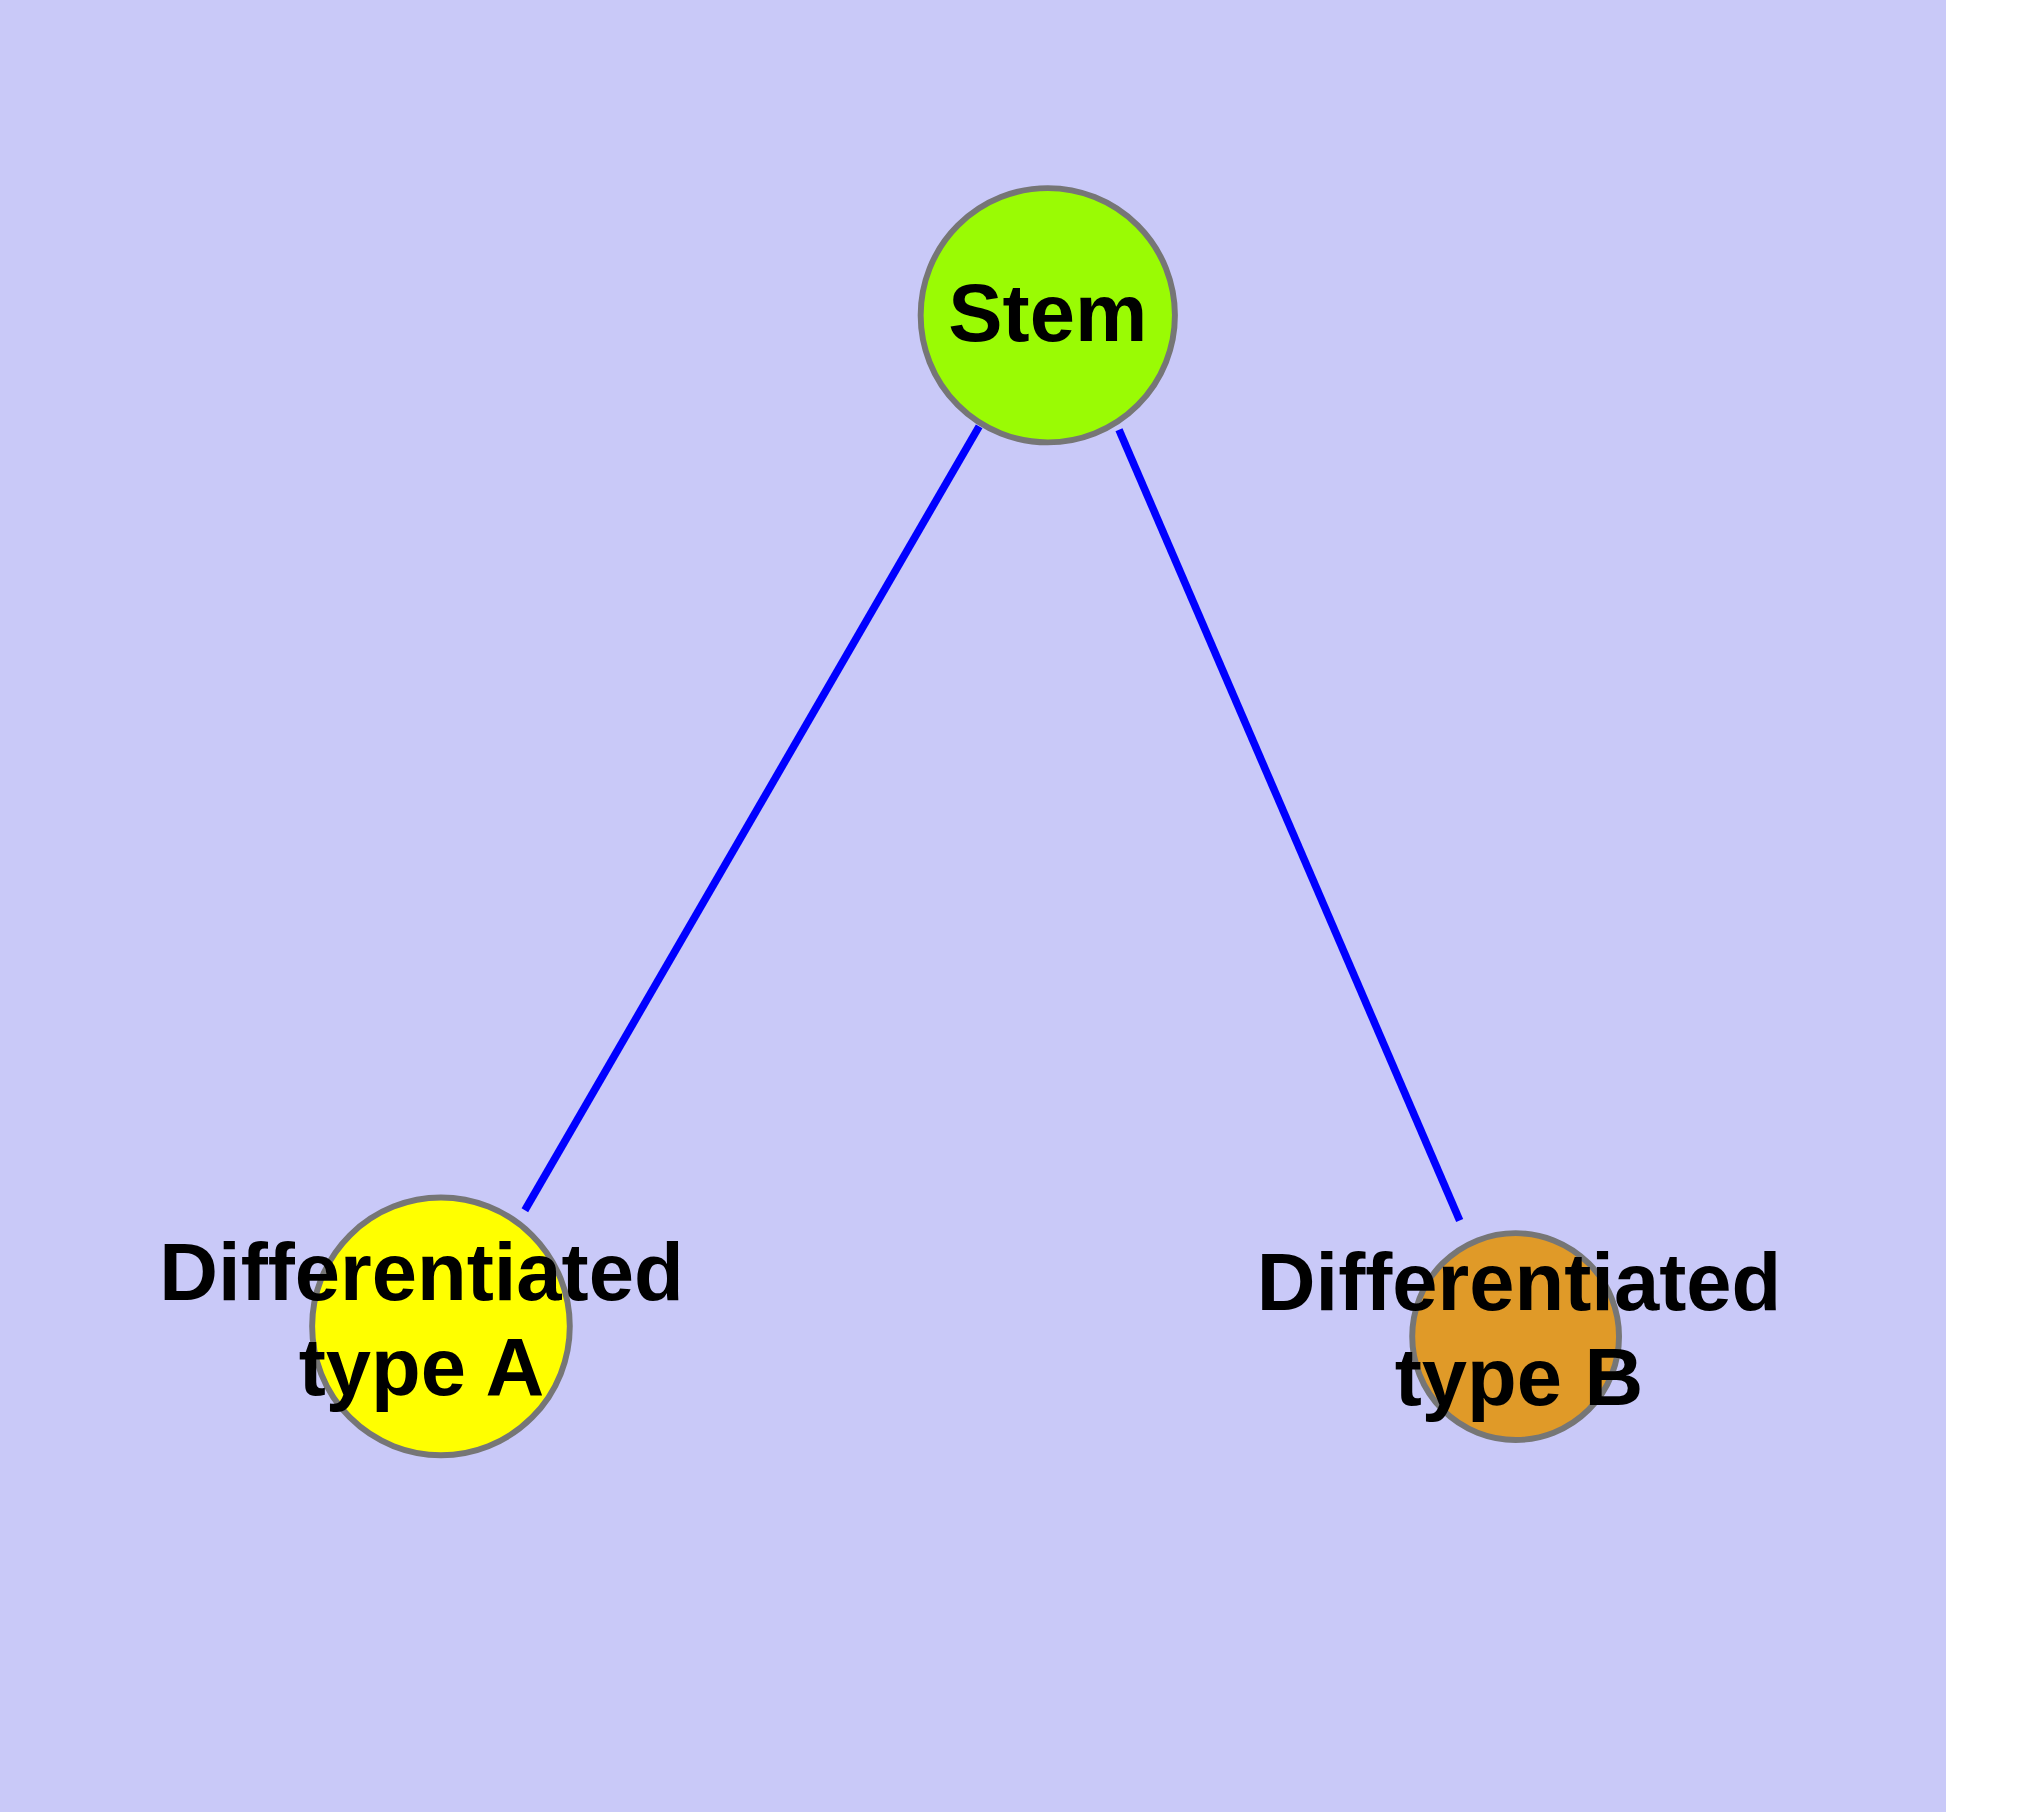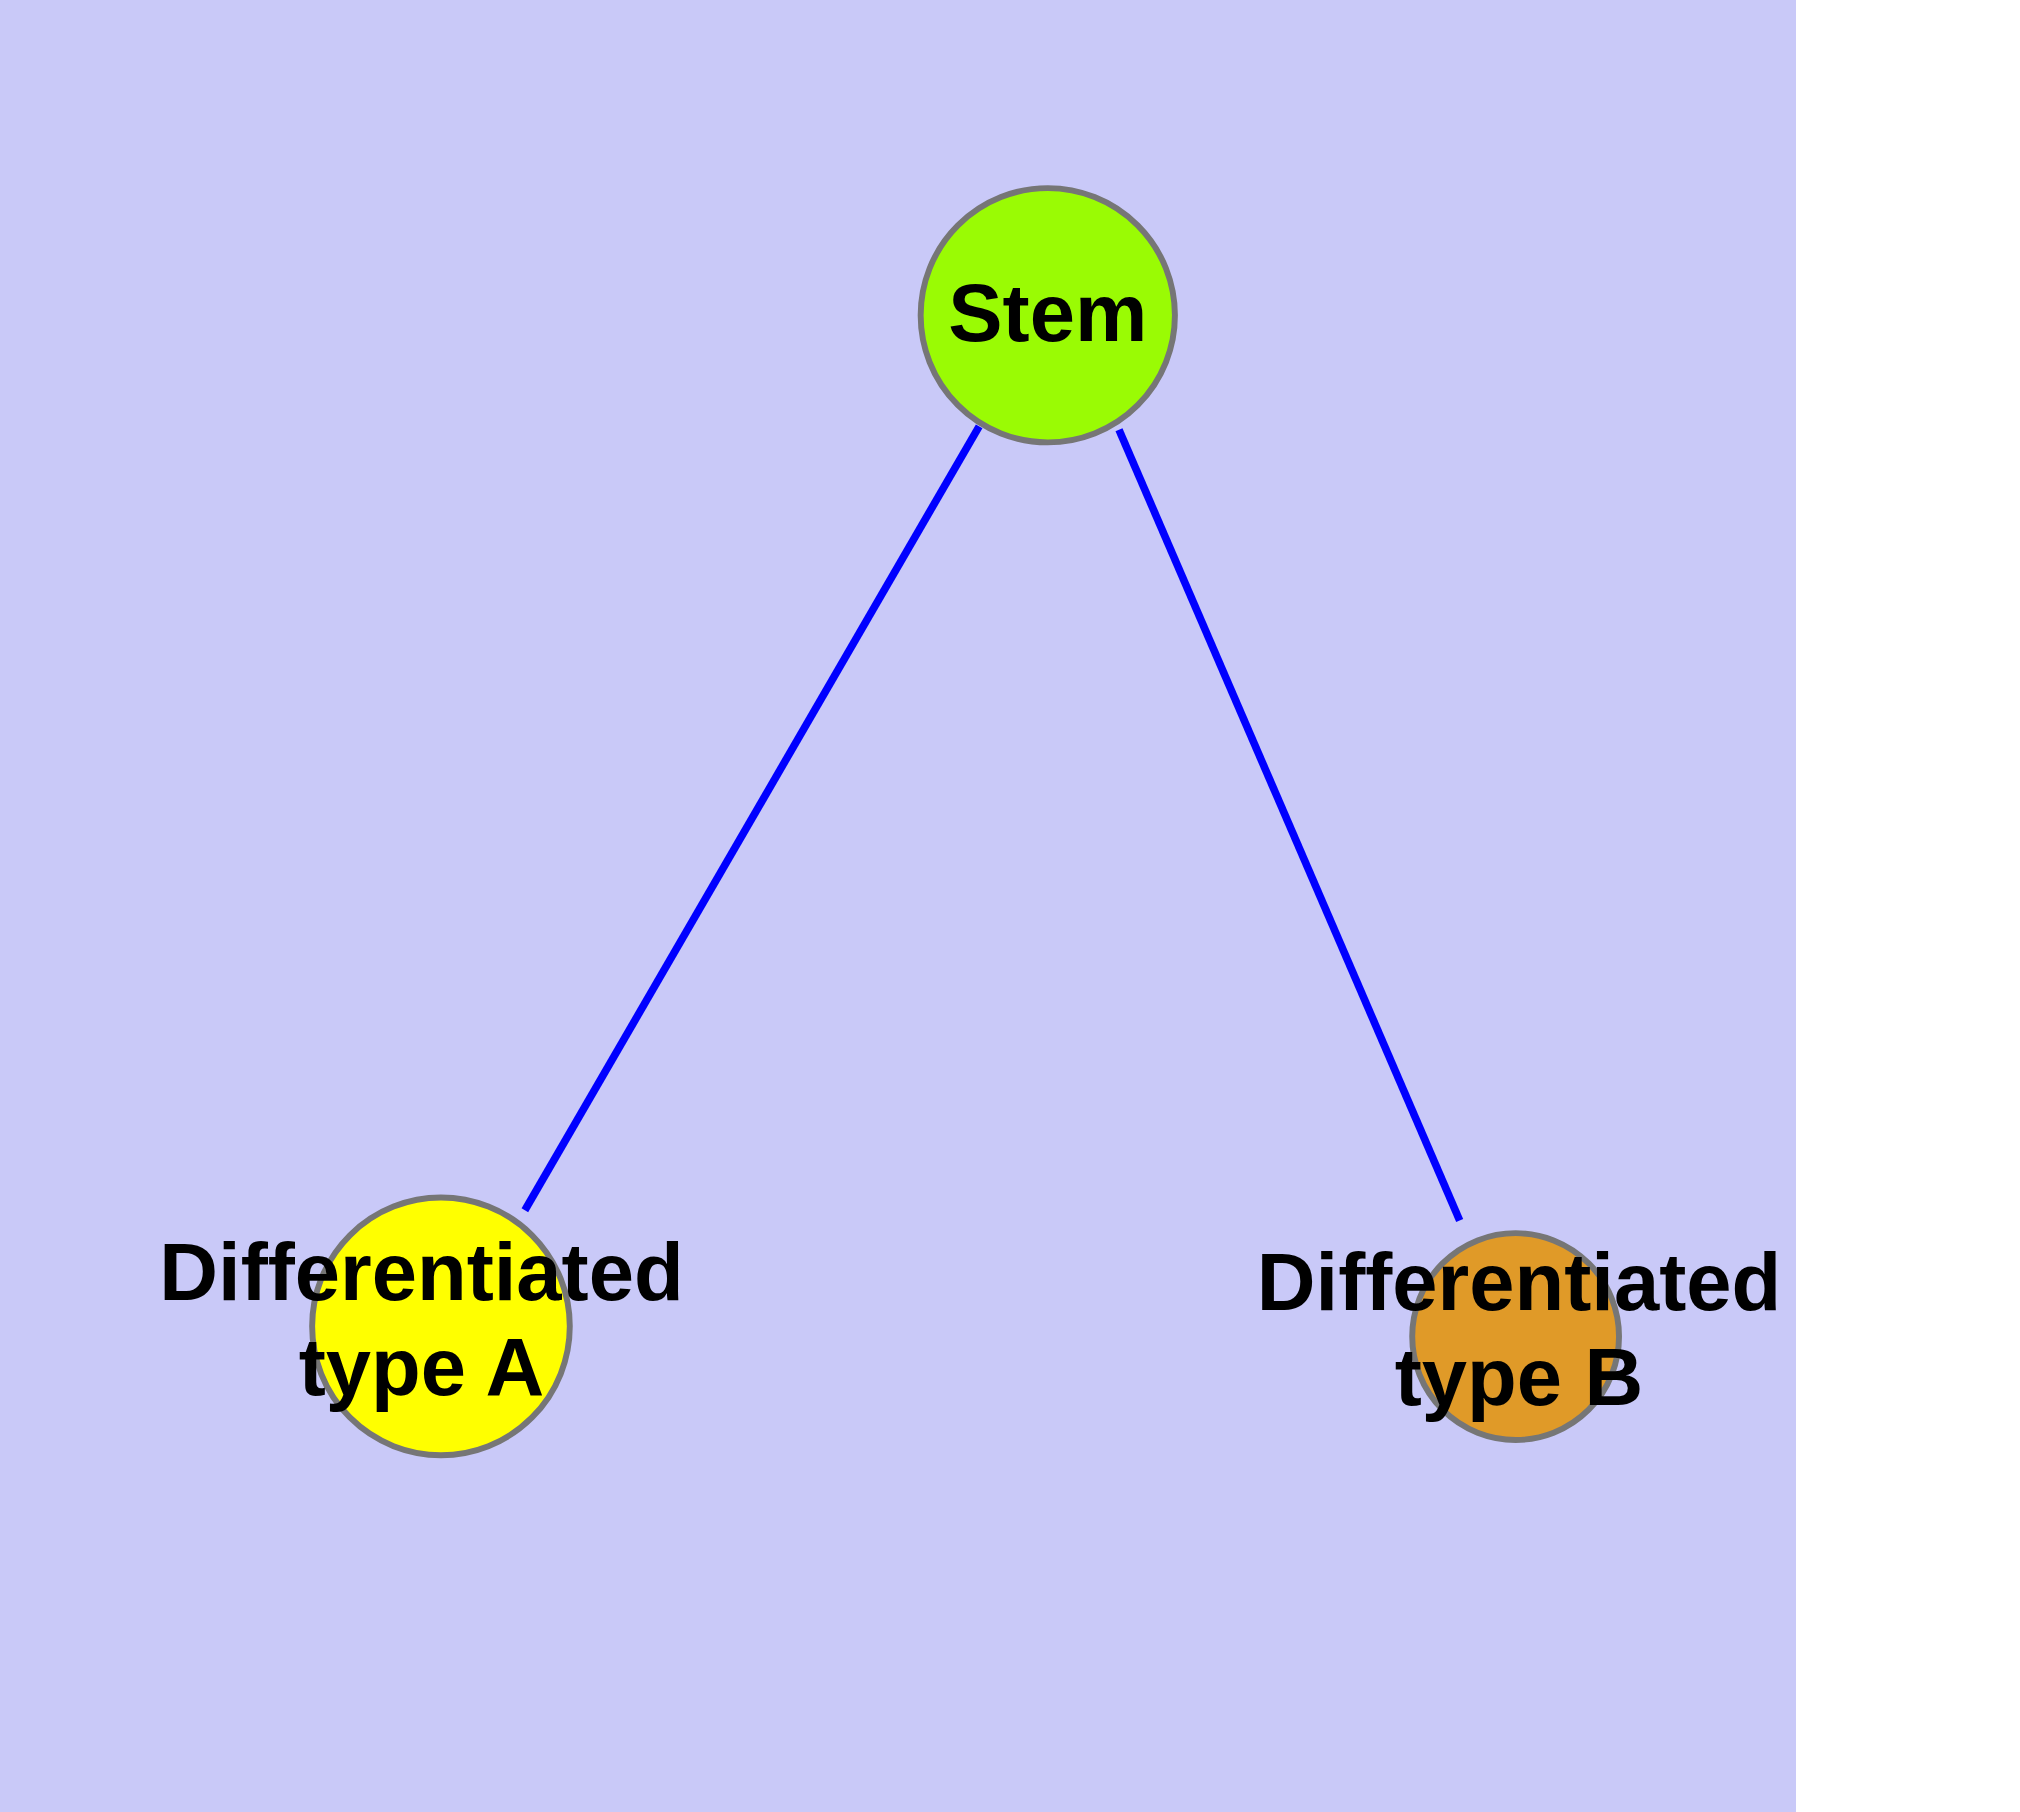--- a/index.html
+++ b/index.html
@@ -35,21 +35,21 @@
     text-anchor: middle;
     dominant-baseline: middle;
   }
   .edge-line {
     stroke-linecap: butt;
   }
 </style>
 </head>
 <body>
 
-<div id="canvas" style="width: 1796px; height: 1812px; text-align: right;">
+<div id="canvas" style="width: 1946px; height: 1812px; text-align: right;">
 
   <div id="plot-bg" style="background: rgb(201, 201, 248); width: 2021px; height: 1812px;"></div>
 
   <svg id="graph-svg" viewBox="0 0 2384 2138" xmlns="http://www.w3.org/2000/svg" style="width: 2021px; height: 1812px;">
 
     <g>
       <line class="edge-line" id="edge-0" x1="1155" y1="503" x2="619" y2="1428" stroke="#0000ff" stroke-width="9"></line>
       <line class="edge-line" id="edge-1" x1="1320" y1="507" x2="1722" y2="1440" stroke="#0000ff" stroke-width="9"></line>
     </g>
 

